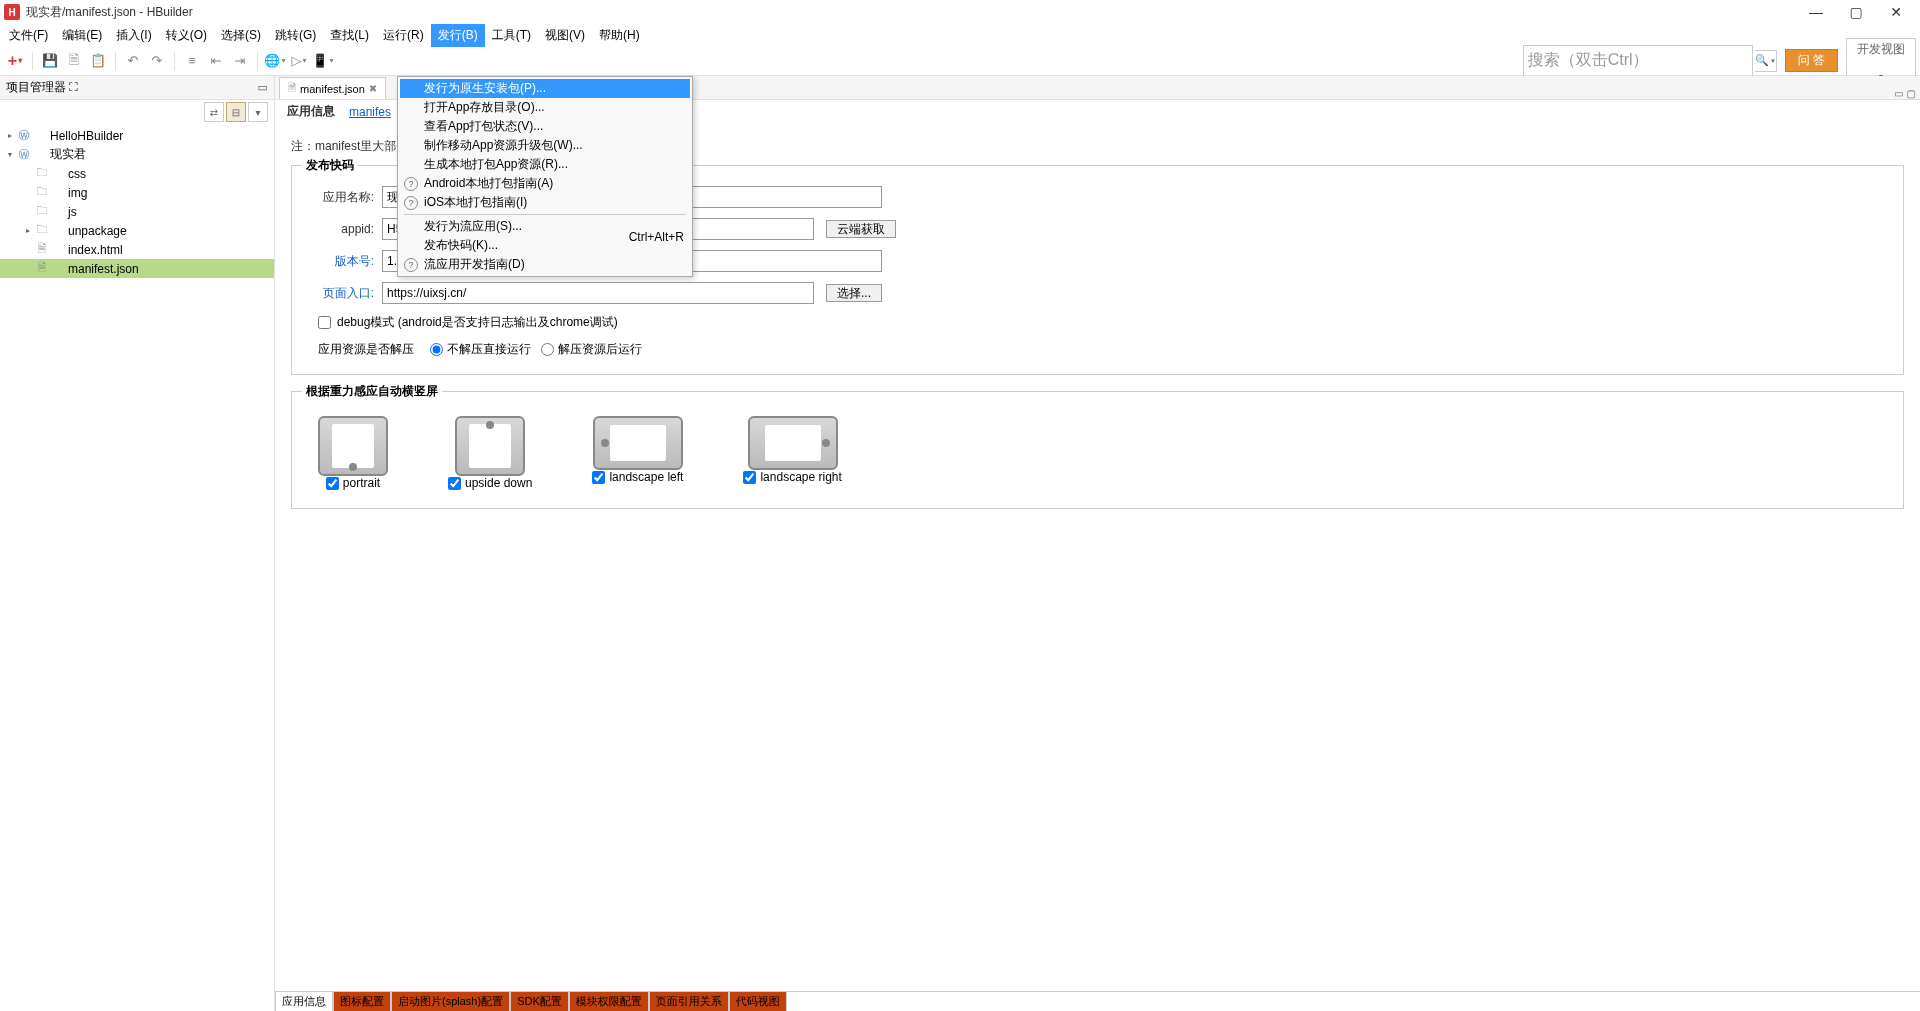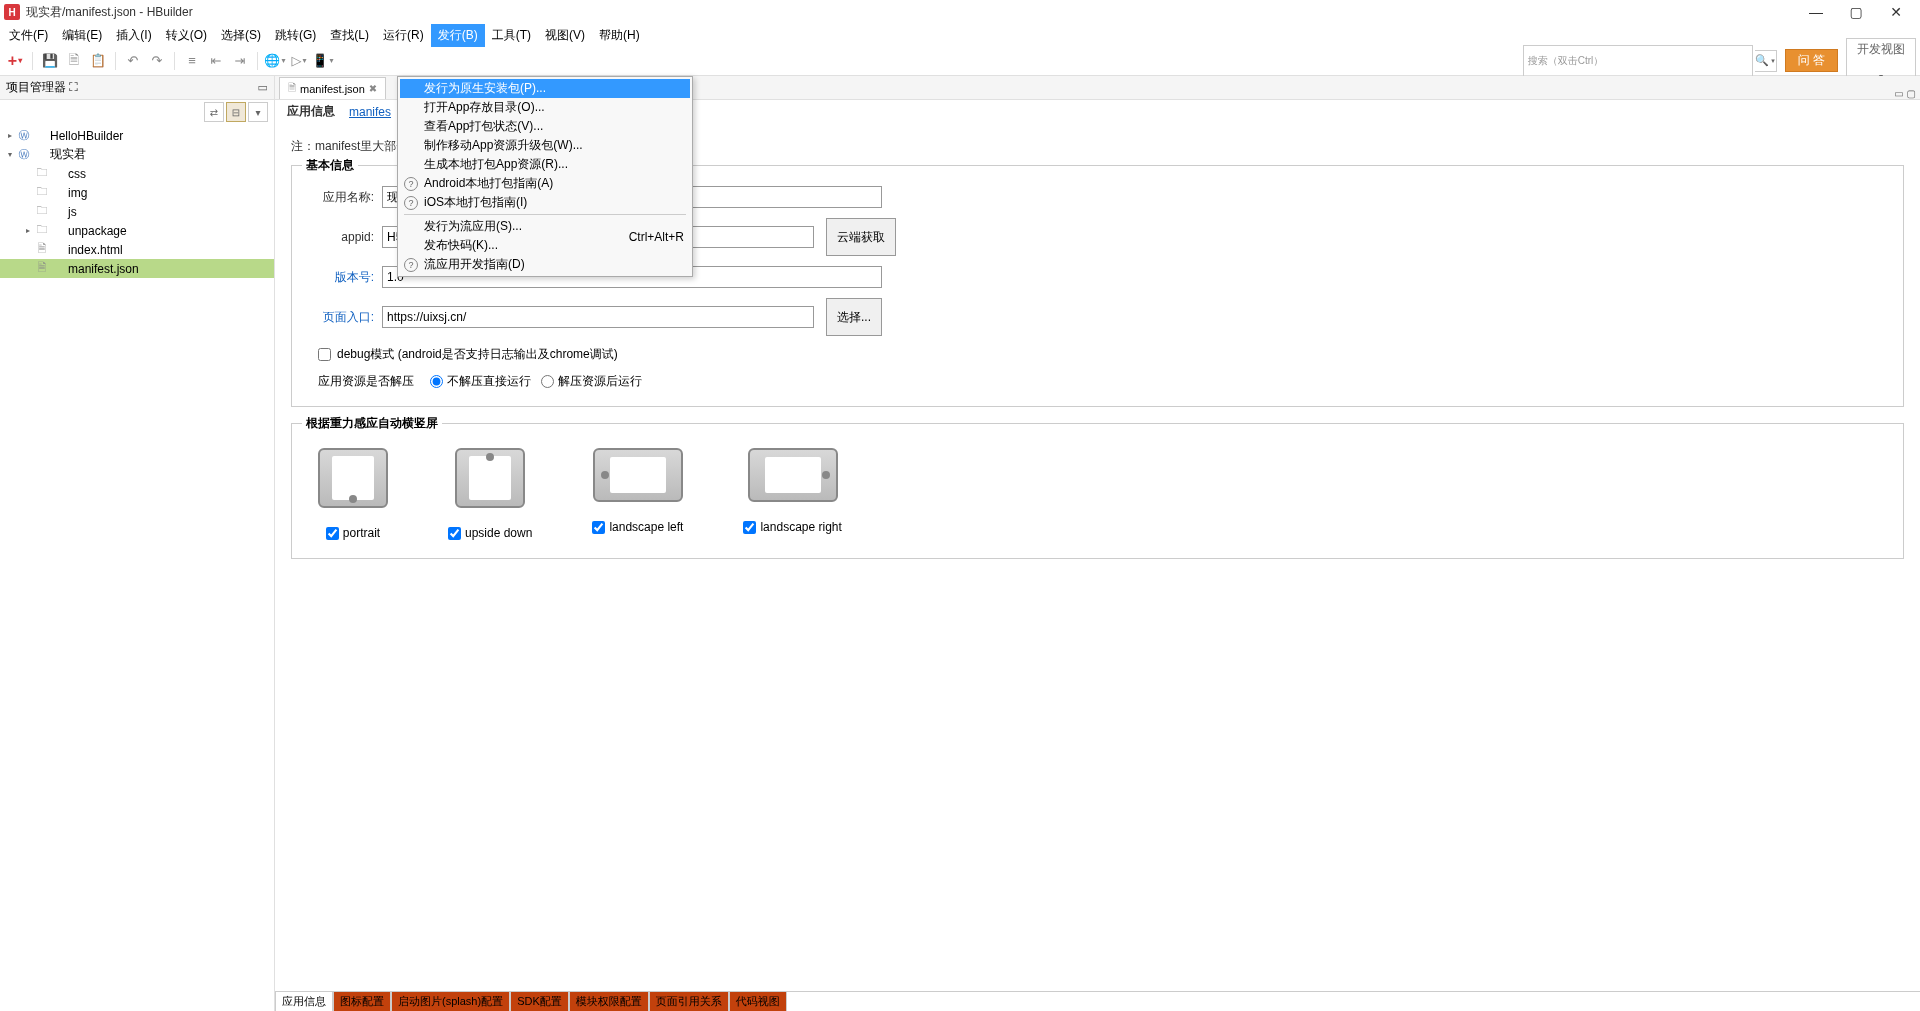--- a/index.html
+++ b/index.html
@@ -17,21 +17,21 @@
 .menu-bar .menu-item { padding: 3px 7px; cursor: default; }
 .menu-bar .menu-item.active { background: #3399ff; color: #fff; }
 
 
 .toolbar { height: 30px; display: flex; align-items: center; padding: 2px 4px; border-bottom: 1px solid #e0e0e0; gap: 2px; }
 .toolbar .tb-btn { width: 22px; height: 22px; display: flex; align-items: center; justify-content: center; color: #888; font-size: 13px; }
 .toolbar .tb-btn.new { color: #d8373c; font-weight: bold; font-size: 16px; }
 .toolbar .tb-btn .arrow { font-size: 8px; margin-left: 1px; }
 .toolbar .sep { width: 1px; height: 18px; background: #e0e0e0; margin: 0 4px; }
 .toolbar .spacer { flex: 1; }
-.toolbar .search-box { width: 230px; height: 32px; border: 1px solid #ccc; padding: 0 4px; font-size: 10px; color: #999; display: flex; align-items: center; }
+.toolbar .search-box { width: 230px; height: 32px; border: 1px solid #ccc; padding: 0 4px; font-size: 16px; color: #999; display: flex; align-items: center; }
 .toolbar .search-btn { width: 22px; height: 22px; border: 1px solid #ccc; border-left: none; display: flex; align-items: center; justify-content: center; font-size: 11px; color: #666; }
 .toolbar .search-btn .arrow { font-size: 7px; margin-left: 2px; }
 .toolbar .qa-btn { padding: 2px 12px; background: #e89030; color: #fff; border: 1px solid #d07a20; margin-left: 6px; }
 .toolbar .view-btn { padding: 2px 10px; border: 1px solid #ccc; margin-left: 6px; color: #666; display: flex; align-items: center; flex-direction: column; }
 
 
 .main { display: flex; height: calc(1011px - 24px - 22px - 30px); }
 
 
 .sidebar { width: 275px; border-right: 1px solid #e0e0e0; display: flex; flex-direction: column; }
@@ -71,33 +71,33 @@
 
 .section { border: 1px solid #ccc; margin-bottom: 16px; padding: 10px 12px 14px 12px; position: relative; }
 .section-title { position: absolute; top: -9px; left: 10px; background: #fff; padding: 0 4px; font-weight: bold; }
 
 .form-row { display: flex; align-items: center; margin: 10px 0; }
 .form-row .label { width: 70px; text-align: right; margin-right: 8px; color: #333; }
 .form-row .label.blue { color: #1060c0; }
 .form-row input.text { height: 22px; border: 1px solid #999; padding: 0 4px; font-size: 12px; }
 .form-row input.w1 { width: 500px; }
 .form-row input.w2 { width: 432px; }
-.form-row .btn { height: 38px; border: 1px solid #999; background: #f0f0f0; padding: 0 10px; margin-left: 12px; font-size: 12px; cursor: default; }
+.form-row .btn { height: 18px; border: 1px solid #999; background: #f0f0f0; padding: 0 10px; margin-left: 12px; font-size: 12px; cursor: default; }
 
 .cb-row { display: flex; align-items: center; margin: 10px 0 10px 14px; gap: 6px; }
 .cb-row input[type=checkbox] { width: 13px; height: 13px; }
 .cb-row .blue { color: #1060c0; }
 .cb-row .link { color: #1060c0; text-decoration: underline; }
 
 .radio-row { display: flex; align-items: center; margin: 10px 0 2px 14px; gap: 10px; }
 .radio-row .label { margin-right: 6px; }
 .radio-row label { display: flex; align-items: center; gap: 4px; }
 
 .orient-row { display: flex; gap: 60px; margin: 14px 0 4px 14px; }
-.orient-item { display: flex; flex-direction: column; align-items: center; gap: 18px; }
+.orient-item { display: flex; flex-direction: column; align-items: center; gap: 0; }
 .orient-icon { width: 70px; height: 60px; background: linear-gradient(#d8d8d8,#bababa); border: 2px solid #888; border-radius: 6px; display: flex; align-items: center; justify-content: center; position: relative; }
 .orient-icon.landscape { width: 90px; height: 54px; }
 .orient-icon .screen { background: #fff; border-radius: 2px; }
 .orient-icon.portrait .screen { width: 42px; height: 44px; }
 .orient-icon.landscape .screen { width: 56px; height: 36px; }
 .orient-icon .home { width: 8px; height: 8px; background: #888; border-radius: 50%; position: absolute; }
 .orient-icon.portrait .home { bottom: 3px; left: 50%; transform: translateX(-50%); }
 .orient-icon.upside .home { top: 3px; left: 50%; transform: translateX(-50%); }
 .orient-icon.landscape.left .home { left: 6px; top: 50%; transform: translateY(-50%); }
 .orient-icon.landscape.right .home { right: 6px; top: 50%; transform: translateY(-50%); }
@@ -235,21 +235,21 @@
     </div>
     <div class="sub-tabs">
       <span class="st active">应用信息</span>
       <span class="st link">manifes</span>
     </div>
 
     <div class="content">
       <div class="note">注：manifest里大部分                                                                                              示,其他部分需要通过App打包才可看到效果</div>
 
       <div class="section">
-        <div class="section-title">基本信息</div>
+        <div class="section-title">发布快码</div>
 
         <div class="form-row">
           <span class="label">应用名称:</span>
           <input class="text w1" value="现" style="">
         </div>
         <div class="form-row">
           <span class="label">appid:</span>
           <input class="text w2" value="H5" style="">
           <button class="btn">云端获取</button>
         </div>

